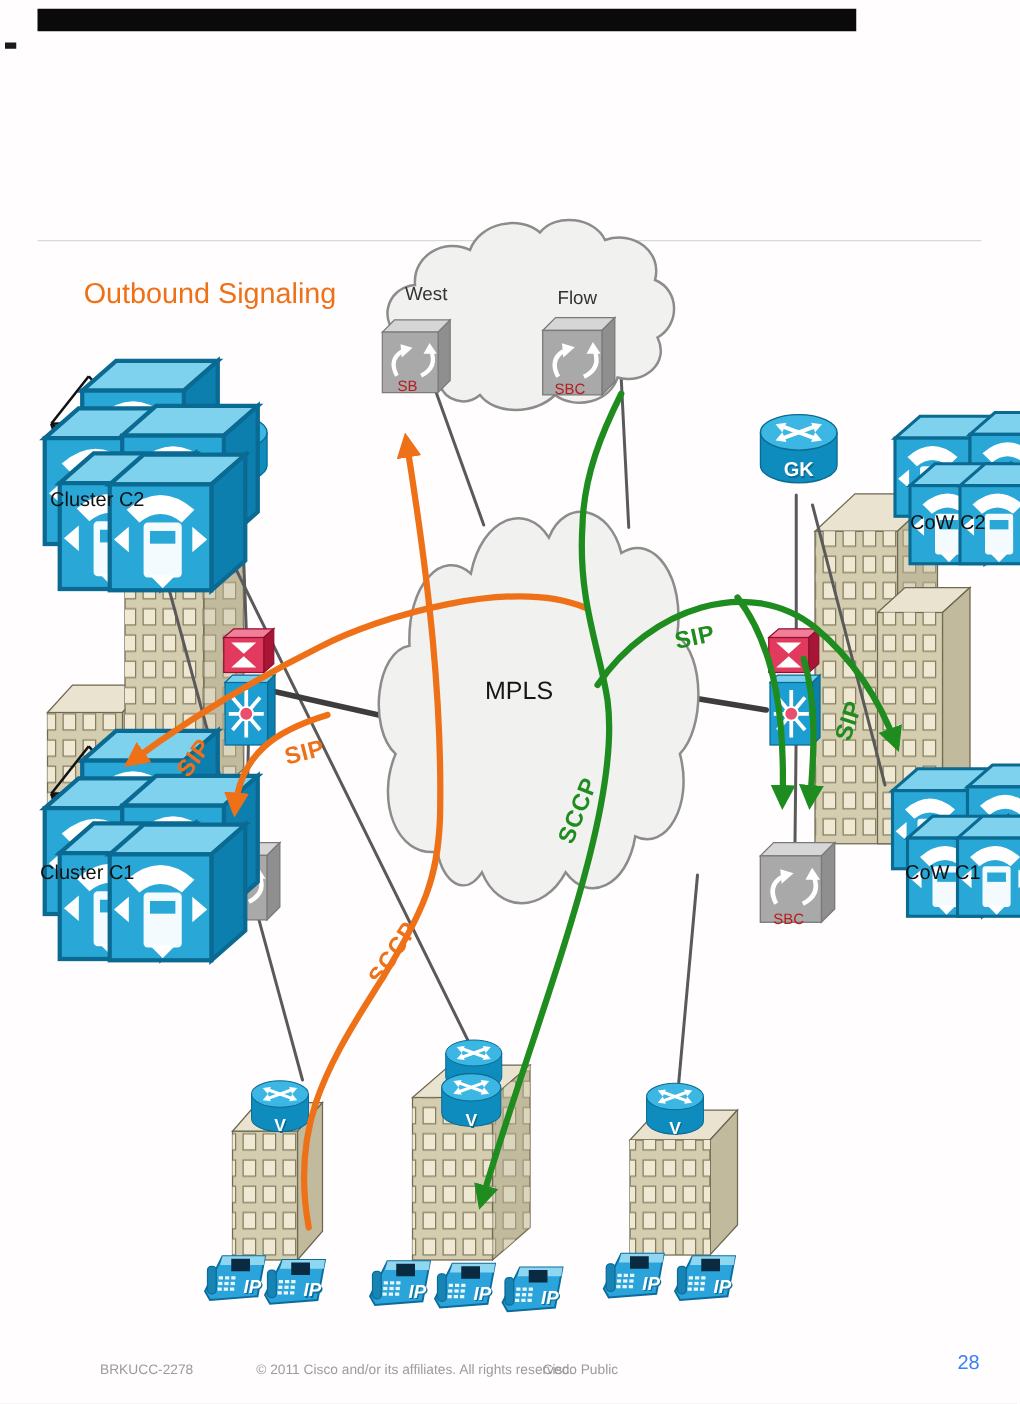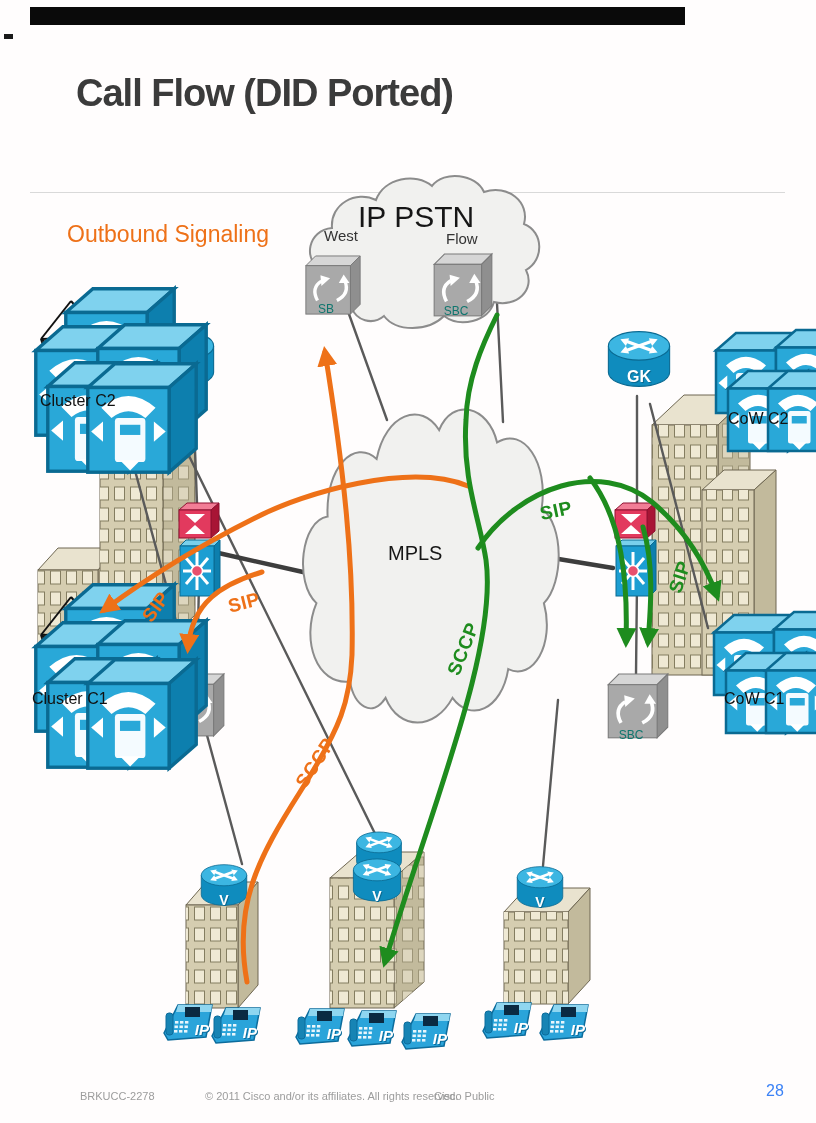--- a/index.html
+++ b/index.html
@@ -7,21 +7,21 @@
          font-family:"Liberation Sans","DejaVu Sans",sans-serif;}
   .abs{position:absolute;}
   #title{font-size:38px;font-weight:bold;color:#3b3b3b;letter-spacing:-1px;white-space:nowrap;}
   .legend{font-size:23px;white-space:nowrap;}
   .cloudlabel{color:#161616;white-space:nowrap;}
   .nodelabel{font-size:16px;color:#111;white-space:nowrap;}
   .gklabel{position:absolute;left:0;right:0;bottom:6px;text-align:center;color:#fff;
            font-weight:bold;font-size:16px;text-shadow:1px 1px 0 #0a6a92;}
   .vlabel{position:absolute;left:0;right:0;bottom:2px;text-align:center;color:#fff;
           font-weight:bold;font-size:14px;text-shadow:1px 1px 0 #0a6a92;}
-  .sbclabel{position:absolute;left:0;right:14px;bottom:2px;text-align:center;color:#0f766e;
+  .sbclabel{position:absolute;left:0;right:14px;bottom:2px;text-align:center;color:#b91c1c;
             font-size:12px;}
   .iplabel{position:absolute;right:7px;bottom:9px;color:#fff;font-weight:bold;font-style:italic;
            font-size:15px;text-shadow:1px 1px 0 #0c6c9c;}
   .flow{font-weight:bold;font-size:19px;white-space:nowrap;letter-spacing:.5px;}
   .orange{color:#EE7118;}
   .green{color:#1E8C1E;}
   .mesh{position:absolute;left:0;top:0;}
   .dev{position:absolute;}
   .dev svg{display:block;width:100%;height:100%;}
   .footer{font-size:11px;color:#9c9c9c;white-space:nowrap;}
@@ -113,21 +113,20 @@
       </g>
     </symbol>
   </defs>
 </svg>
 
 <div id="slide">
 
   <div class="abs" style="left:30px;top:7px;width:655px;height:18px;background:#0a0a0a;"></div>
   <div class="abs" style="left:4px;top:34px;width:9px;height:5px;background:#1a1a1a;"></div>
 
-  <div id="title" class="abs" style="left:76px;top:72px;">Call Flow (DID Ported)</div>
   <div class="abs" style="left:30px;top:192px;width:755px;height:1px;background:#d9d9d9;"></div>
   <div class="legend orange abs" style="left:67px;top:201px;margin-top:20px;">Outbound Signaling</div>
 
   <svg class="abs" style="left:0;top:0;z-index:1;" width="816" height="1123" viewBox="0 0 816 1123">
 
     <g>
       <polygon points="38,570 58,548 118,548 98,570" fill="#e9e3cf" stroke="#6e6752"></polygon>
       <polygon points="98,570 118,548 118,628 98,650" fill="#c2ba9c" stroke="#6e6752"></polygon>
       <rect x="38" y="570" width="60" height="80" fill="#d5cdb0" stroke="#6e6752"></rect>
       <rect x="38" y="570" width="60" height="80" fill="url(#win)"></rect>
@@ -201,21 +200,20 @@
                C196,154 168,160 152,148 C136,164 104,164 92,148 C80,158 64,152 60,140 Z" fill="#f1f1ef" stroke="#8c8c8c" stroke-width="2"></path>
     </g>
 
     <g transform="translate(283,393) scale(1.115,2.06)">
       <path d="M60,140 C30,142 16,120 30,102 C10,92 16,62 40,60 C38,36 64,22 84,32 C92,10 124,4 140,18
                C152,2 184,6 192,24 C216,16 238,34 232,56 C252,64 252,92 234,102 C244,122 224,140 202,134
                C196,154 168,160 152,148 C136,164 104,164 92,148 C80,158 64,152 60,140 Z" fill="#f1f1ef" stroke="#8c8c8c" stroke-width="2" vector-effect="non-scaling-stroke"></path>
     </g>
   </svg>
 
-  <div class="cloudlabel abs" style="left:358px;top:200px;font-size:30px;z-index:2;">IP PSTN</div>
   <div class="cloudlabel abs" style="left:324px;top:227px;font-size:15px;color:#333;z-index:2;">West</div>
   <div class="cloudlabel abs" style="left:446px;top:230px;font-size:15px;color:#333;z-index:2;">Flow</div>
   <div class="cloudlabel abs" style="left:388px;top:542px;font-size:20px;z-index:2;">MPLS</div>
 
   <div class="dev" style="left:302px;top:254px;width:62px;height:64px;z-index:2;">
     <svg viewBox="0 0 64 66">
         <use href="#sym-sbc"></use>
       </svg>
     <span class="sbclabel">SB</span>
   </div>

